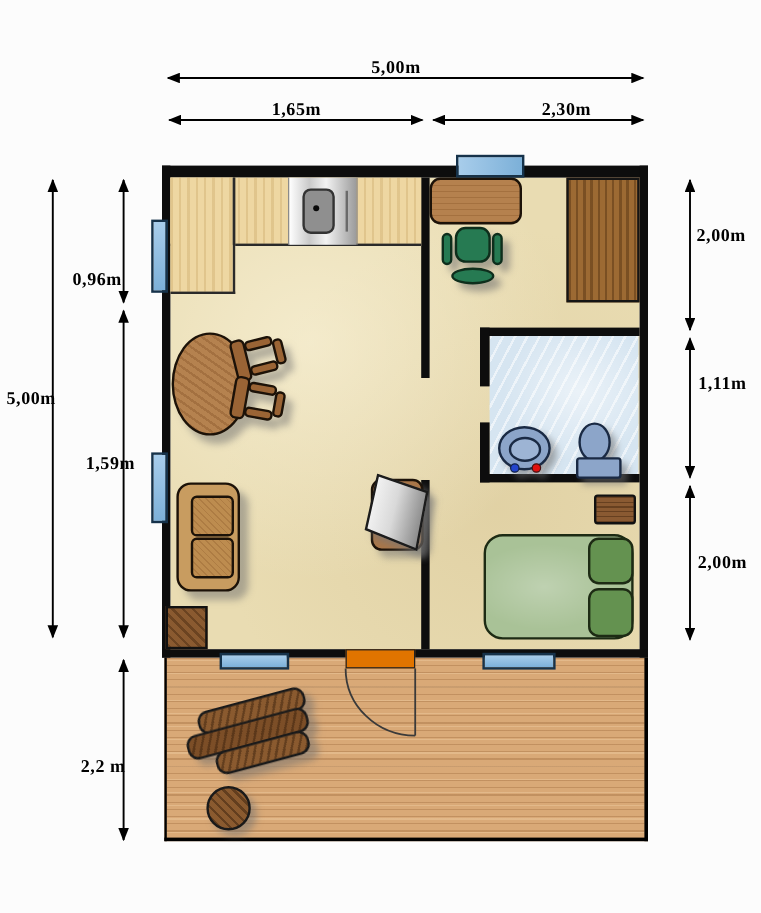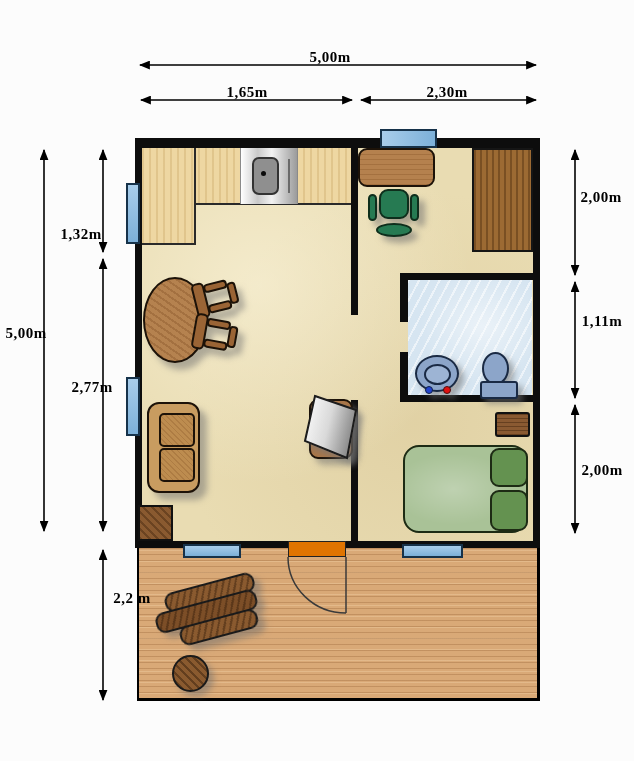--- a/index.html
+++ b/index.html
@@ -14,25 +14,25 @@
   .abs { position: absolute; }
   .dim {
     position: absolute;
     transform: translate(-50%,-50%);
     font-weight: bold; font-size: 15px; color:#000;
     white-space: nowrap; letter-spacing: 0.5px;
   }
   
   #lbl-top-total   { left:330px; top:57px; }
   #lbl-top-left    { left:247px; top:92px; }
-  #lbl-top-right   { left:447px; top:92px; }
+  #lbl-top-right   { left:472px; top:92px; }
   #lbl-left-total  { left:26px;  top:333px; }
   #lbl-left-upper  { left:81px;  top:234px; }
   #lbl-left-lower  { left:92px;  top:387px; }
-  #lbl-left-deck   { left:86px;  top:598px;margin-left:46px; }
+  #lbl-left-deck   { left:86px;  top:640px; }
   #lbl-right-upper { left:601px; top:197px; }
   #lbl-right-mid   { left:602px; top:321px; }
   #lbl-right-lower { left:602px; top:470px; }
   
   #floor-main {
     left:142px; top:148px; width:391px; height:393px;
     background-color:#e9dcb2;
     background-image:
       radial-gradient(ellipse at 30% 35%, rgba(255,250,230,.5), transparent 55%),
       radial-gradient(ellipse at 70% 70%, rgba(210,190,140,.35), transparent 60%);
@@ -283,22 +283,22 @@
   <div class="window" id="win-living-left"></div>
   <div class="window" id="win-office"></div>
   <div class="window" id="win-living-bottom"></div>
   <div class="window" id="win-bedroom"></div>
   <div class="abs" id="door-entry"></div>
 
   <div class="dim" id="lbl-top-total">5,00m</div>
   <div class="dim" id="lbl-top-left">1,65m</div>
   <div class="dim" id="lbl-top-right">2,30m</div>
   <div class="dim" id="lbl-left-total">5,00m</div>
-  <div class="dim" id="lbl-left-upper">1,32m</div>
-  <div class="dim" id="lbl-left-lower">2,77m</div>
+  <div class="dim" id="lbl-left-upper">0,96m</div>
+  <div class="dim" id="lbl-left-lower">1,59m</div>
   <div class="dim" id="lbl-left-deck">2,2 m</div>
   <div class="dim" id="lbl-right-upper">2,00m</div>
   <div class="dim" id="lbl-right-mid">1,11m</div>
   <div class="dim" id="lbl-right-lower">2,00m</div>
 
   <svg id="overlay" width="634" height="761" viewBox="0 0 634 761">
     <defs>
       <marker id="ah" viewBox="0 0 10 8" refX="9" refY="4" markerWidth="11" markerHeight="9" orient="auto-start-reverse" markerUnits="userSpaceOnUse">
         <path d="M0,0 L10,4 L0,8 z" fill="#000"></path>
       </marker>

